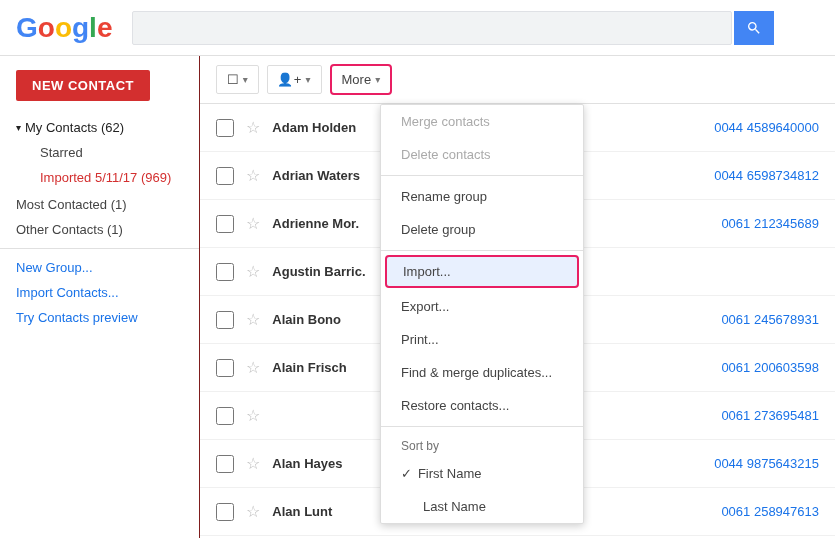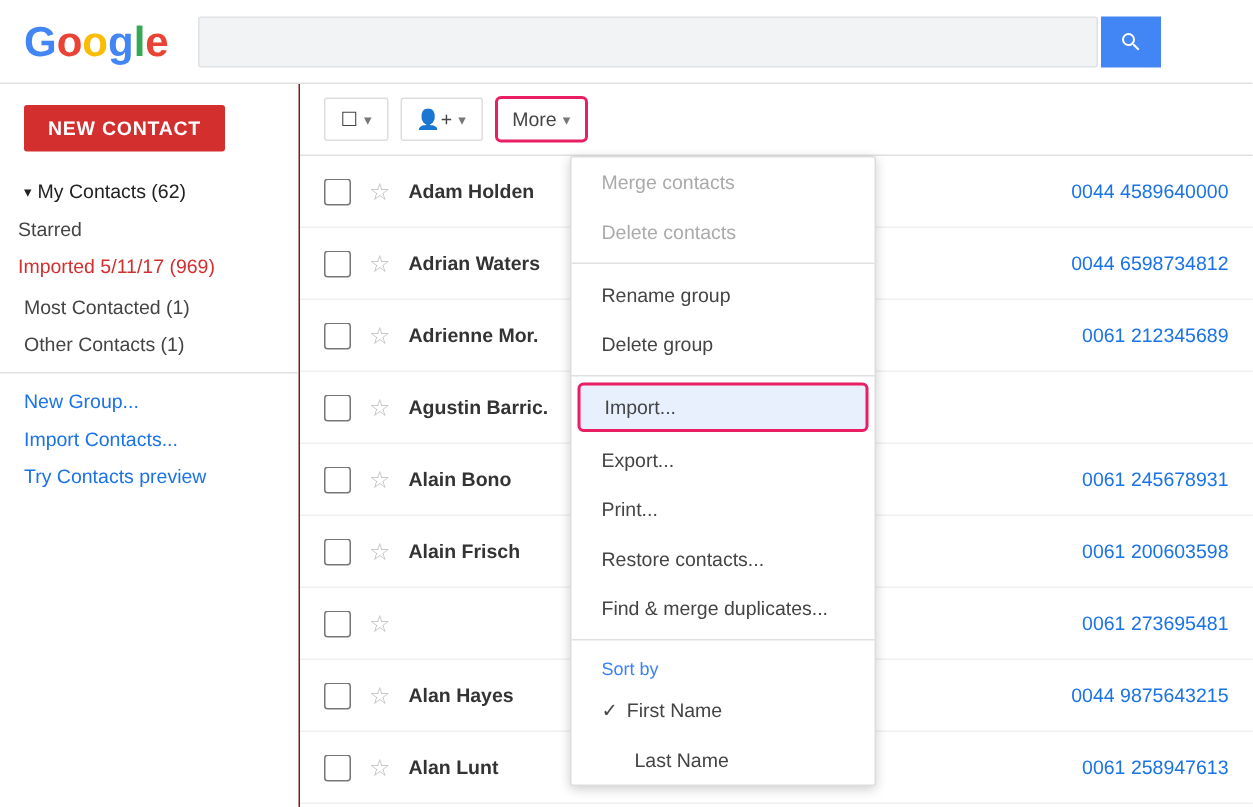--- a/index.html
+++ b/index.html
@@ -81,21 +81,21 @@
     .sidebar-item {
       padding: 5px 16px;
       cursor: pointer;
       display: flex;
       align-items: center;
       font-size: 13px;
       color: #444;
     }
     .sidebar-item .arrow { margin-right: 4px; font-size: 10px; }
     .sidebar-item.group-header { font-weight: normal; color: #222; }
-    .sidebar-item.sub { padding-left: 12px; text-align: center; }
+    .sidebar-item.sub { padding-left: 40px; text-align: center; }
     .sidebar-item.sub.red { color: #d32f2f; }
     .sidebar-item.link { color: #1a73e8; }
     .sidebar-divider { height: 1px; background: #e0e0e0; margin: 6px 0; }
 
     
     .main {
       flex: 1;
       overflow-y: auto;
       position: relative;
     }
@@ -195,21 +195,21 @@
     .dropdown-item.highlighted {
       background: #e8f0fe;
       border: 2px solid #e91e63;
       border-radius: 4px;
       margin: 2px 4px;
       padding: 7px 16px;
     }
     .dropdown-section-label {
       padding: 8px 20px 4px;
       font-size: 12px;
-      color: #3b82f6;
+      color: #737373;
     }
     .checkmark { color: #444; font-size: 13px; }
   </style>
 </head>
 <body>
 
 <div class="header">
   <div class="google-logo">
     <span class="g-blue">G</span>
       <span class="g-red">o</span>
@@ -382,24 +382,24 @@
       <div class="dropdown-item highlighted">
         <span>Import...</span>
       </div>
       <div class="dropdown-item">
         <span>Export...</span>
       </div>
       <div class="dropdown-item">
         <span>Print...</span>
       </div>
       <div class="dropdown-item">
+        <span>Find &amp; merge duplicates...</span>
+      </div>
+      <div class="dropdown-item">
         <span>Restore contacts...</span>
-      </div>
-      <div class="dropdown-item">
-        <span>Find &amp; merge duplicates...</span>
       </div>
       <div class="dropdown-divider"></div>
       <div class="dropdown-section-label">Sort by</div>
       <div class="dropdown-item">
         <span class="checkmark">✓</span>
         <span>First Name</span>
       </div>
       <div class="dropdown-item">
         <span style="width:16px;display:inline-block"></span>
         <span>Last Name</span>

